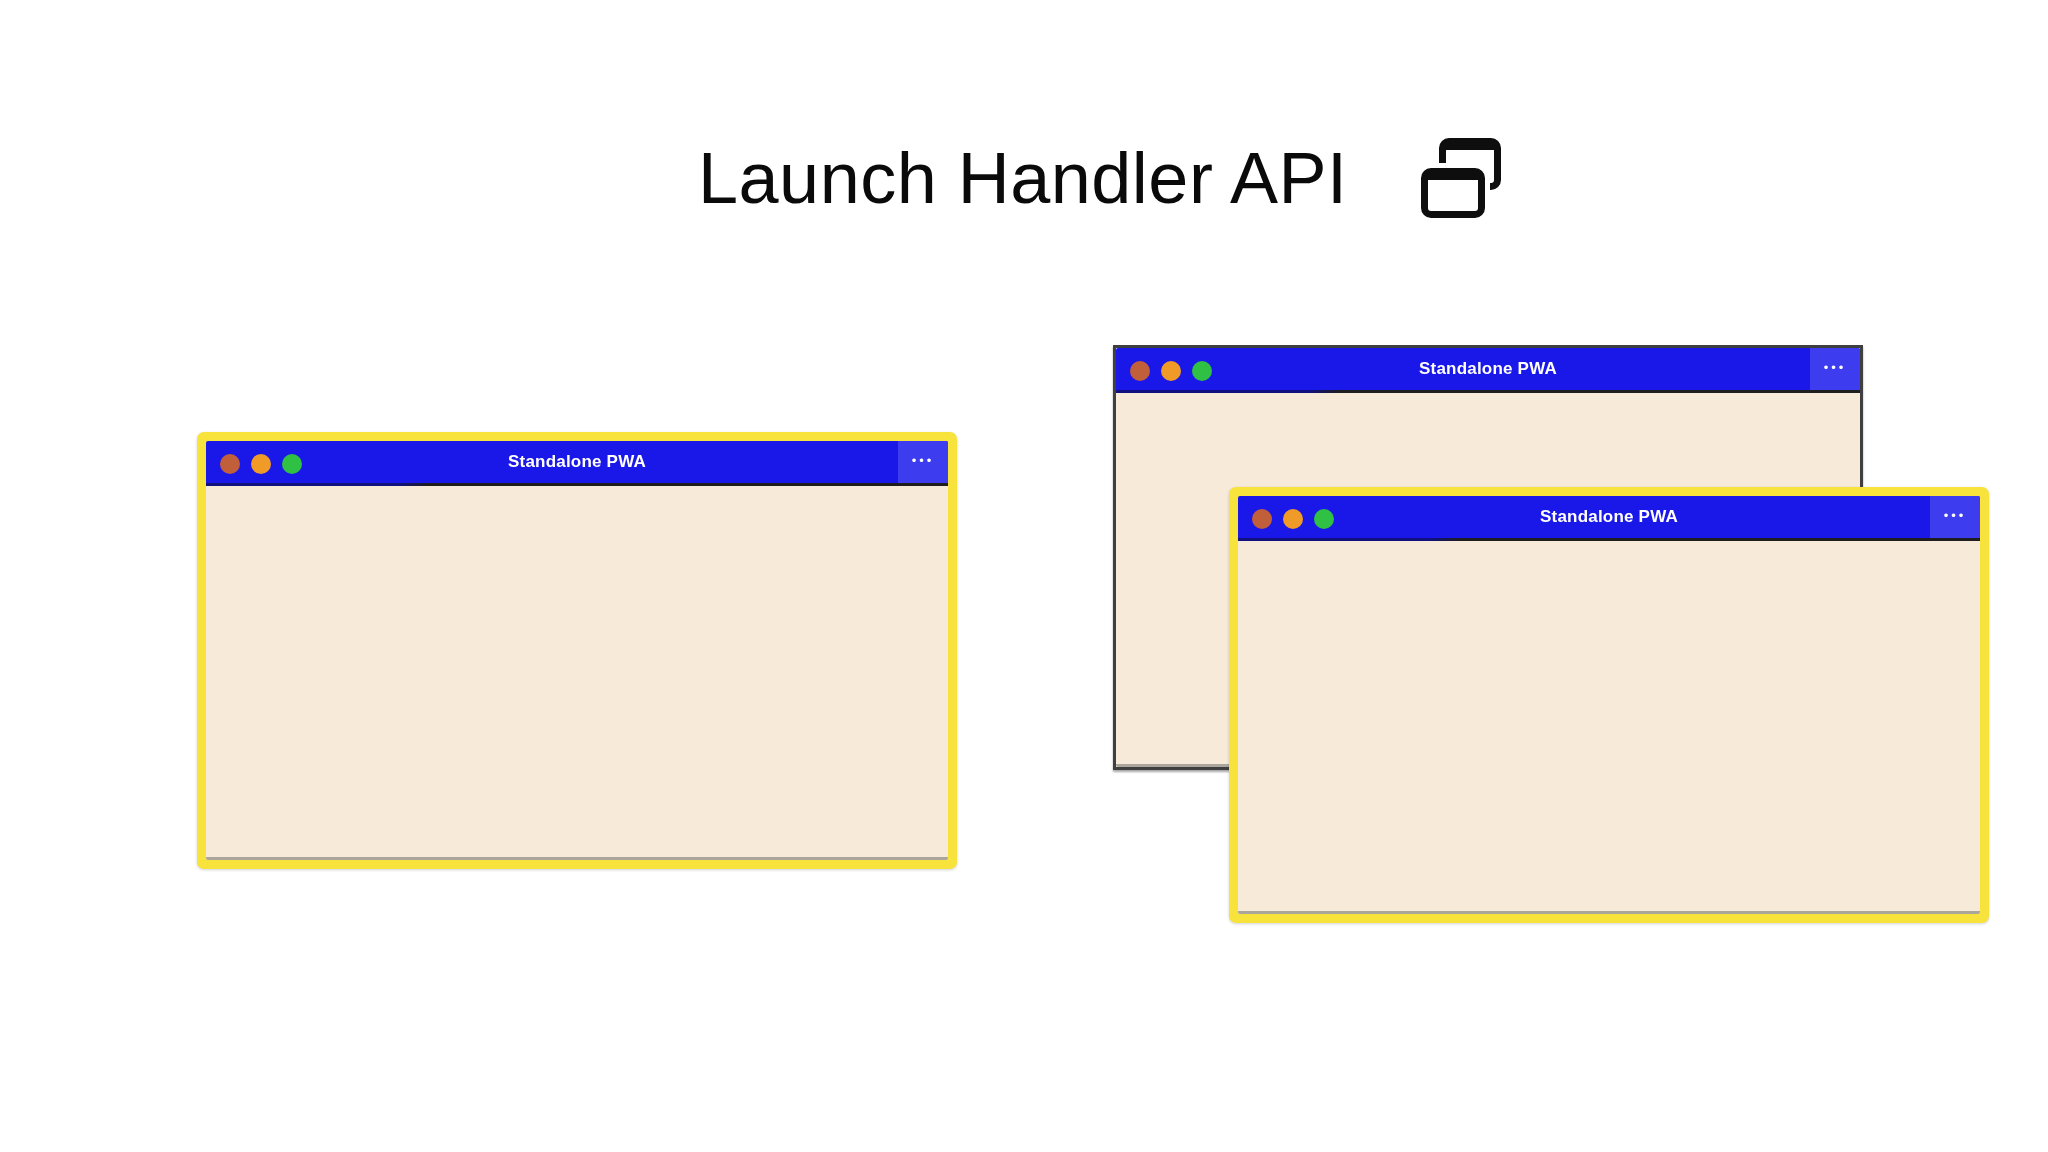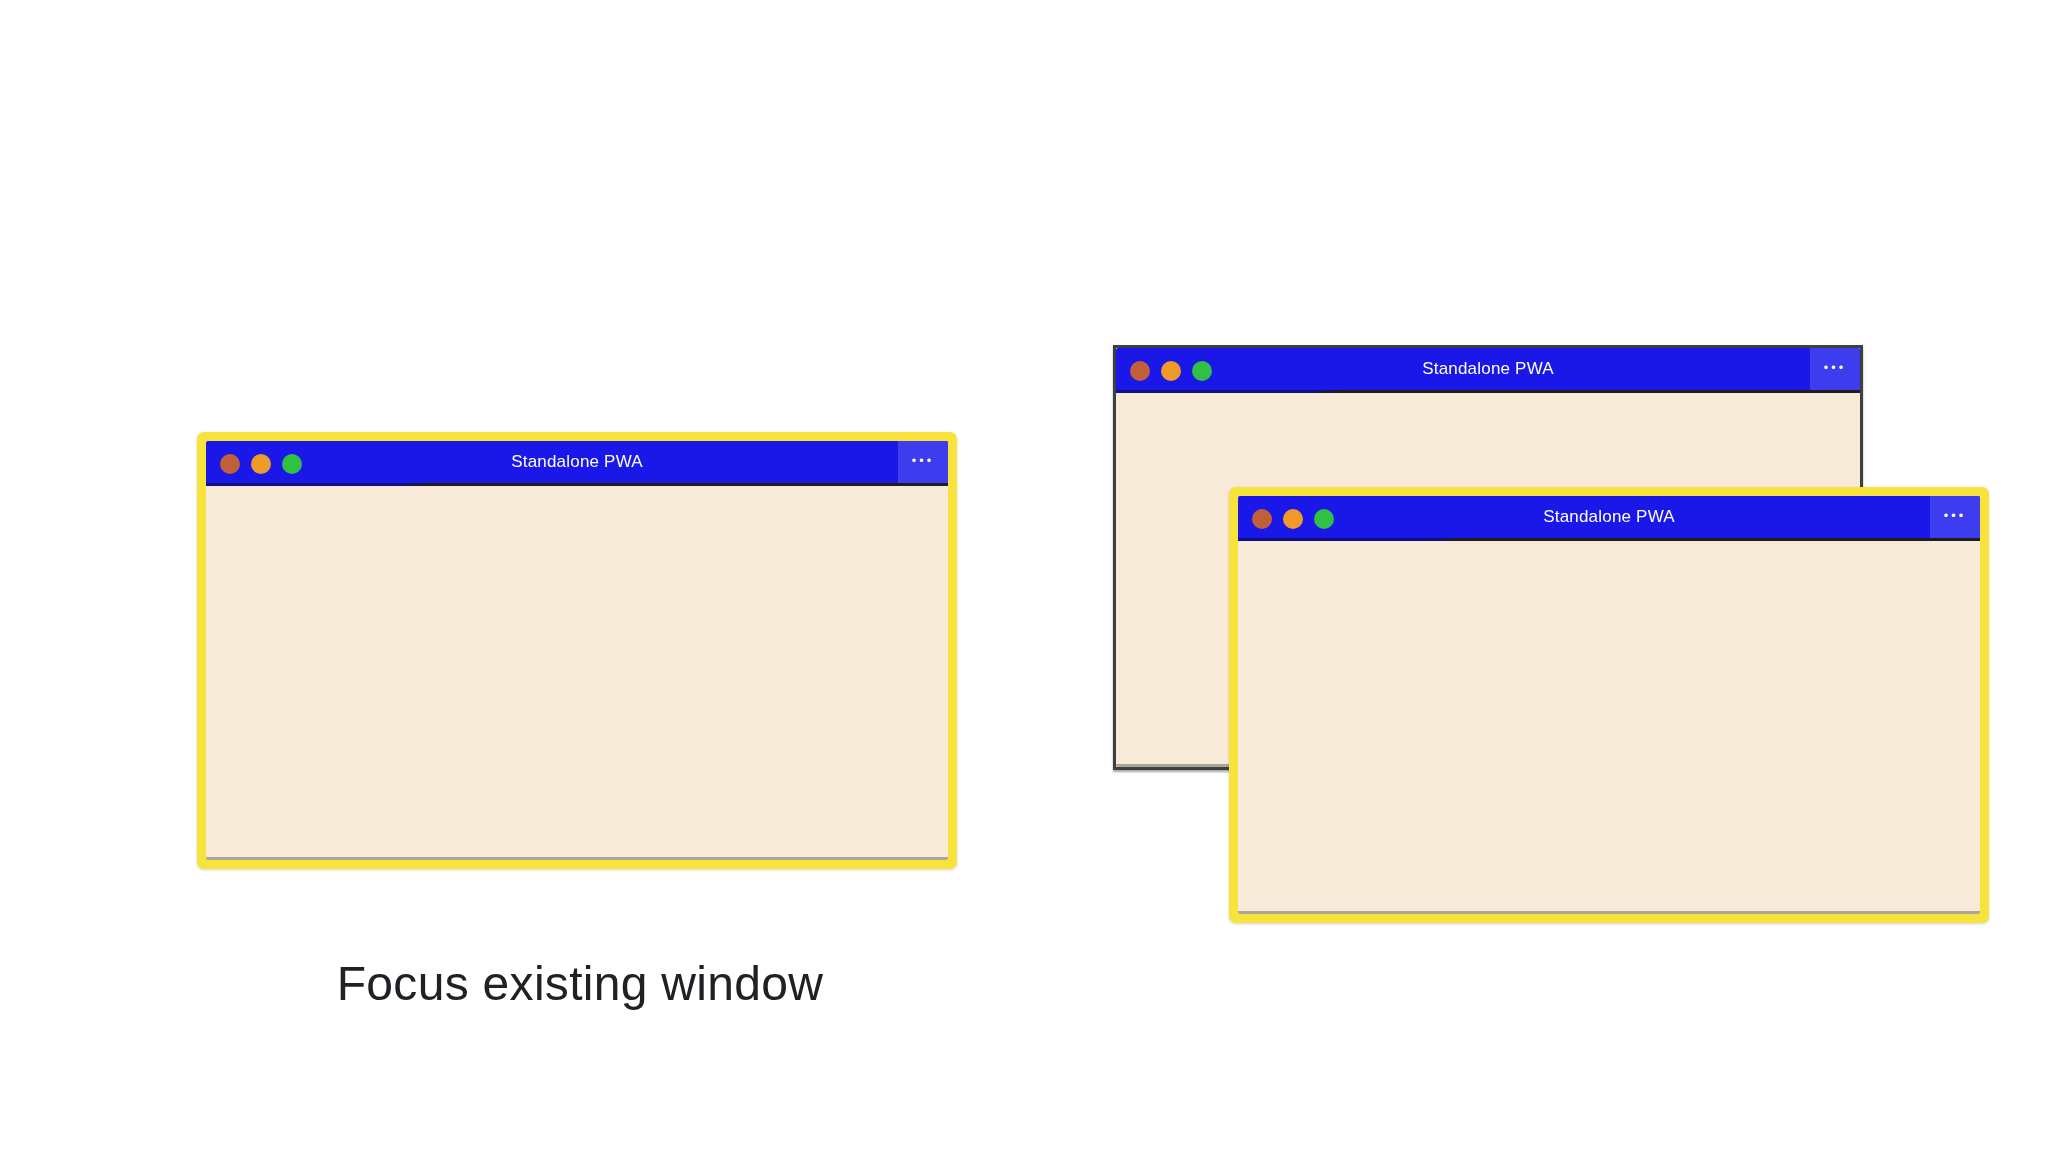--- a/index.html
+++ b/index.html
@@ -34,39 +34,46 @@
     box-shadow:0 2px 2px rgba(0,0,0,0.35);}
   .win-inner{display:flex;flex-direction:column;width:100%;height:100%;overflow:hidden;border-radius:2px;}
   .titlebar{position:relative;height:45px;flex:0 0 45px;background:var(--titlebar-blue);
     display:flex;align-items:center;}
   .traffic{display:flex;align-items:center;gap:11px;margin-left:14px;position:relative;z-index:2;}
   .dot{width:20px;height:20px;border-radius:50%;display:inline-block;}
   .dot.red{background:var(--traffic-red);}
   .dot.orange{background:var(--traffic-orange);}
   .dot.green{background:var(--traffic-green);}
   .win-title{position:absolute;left:0;right:0;top:0;bottom:3px;display:flex;align-items:center;
-    justify-content:center;color:#ffffff;font-size:17px;font-weight:400;letter-spacing:0.2px;z-index:1;}
+    justify-content:center;color:#ffffff;font-size:17px;font-weight:700;letter-spacing:0.2px;z-index:1;}
   .menu-panel{position:absolute;right:0;top:0;bottom:3px;width:50px;background:var(--menu-panel-blue);
     display:flex;align-items:center;justify-content:center;z-index:3;}
   .menu-dots{color:#ffffff;font-size:13px;letter-spacing:3px;line-height:1;transform:translateY(-2px);}
   .titlebar-shadow{position:absolute;left:0;right:0;bottom:0;height:3px;z-index:4;
     background:linear-gradient(to right,#10107e 0%,#10107e 26%,#1e1e1e 30%,#1e1e1e 100%);}
   .win-body{flex:1;background:var(--window-body-cream);border-bottom:3px solid #aba69b;}
 
   
   .caption{position:absolute;top:956px;width:860px;text-align:center;font-size:48px;
     color:#202124;letter-spacing:0.3px;}
   .caption.left{left:150px;}
   .caption.right{left:1180px;}
 </style>
 </head>
 <body>
 
 <div class="stage">
 
+  <div class="header">
+    <div class="page-title">Launch Handler API</div>
+    <div class="win-icon">
+      <div class="pane back"></div>
+      <div class="pane front"></div>
+    </div>
+  </div>
 
   <div class="pwa-window highlight" style="left:197px;top:432px;width:760px;height:437px;">
     <div class="win-inner">
       <div class="titlebar">
         <div class="traffic">
           <span class="dot red"></span>
           <span class="dot orange"></span>
           <span class="dot green"></span>
         </div>
         <div class="win-title">Standalone PWA</div>
@@ -108,15 +115,14 @@
         <div class="win-title">Standalone PWA</div>
         <div class="menu-panel">
           <span class="menu-dots">•••</span>
         </div>
         <div class="titlebar-shadow"></div>
       </div>
       <div class="win-body"></div>
     </div>
   </div>
 
-  <div class="caption left">Focus existing window</div>
 
 </div>
 
 </body></html>

